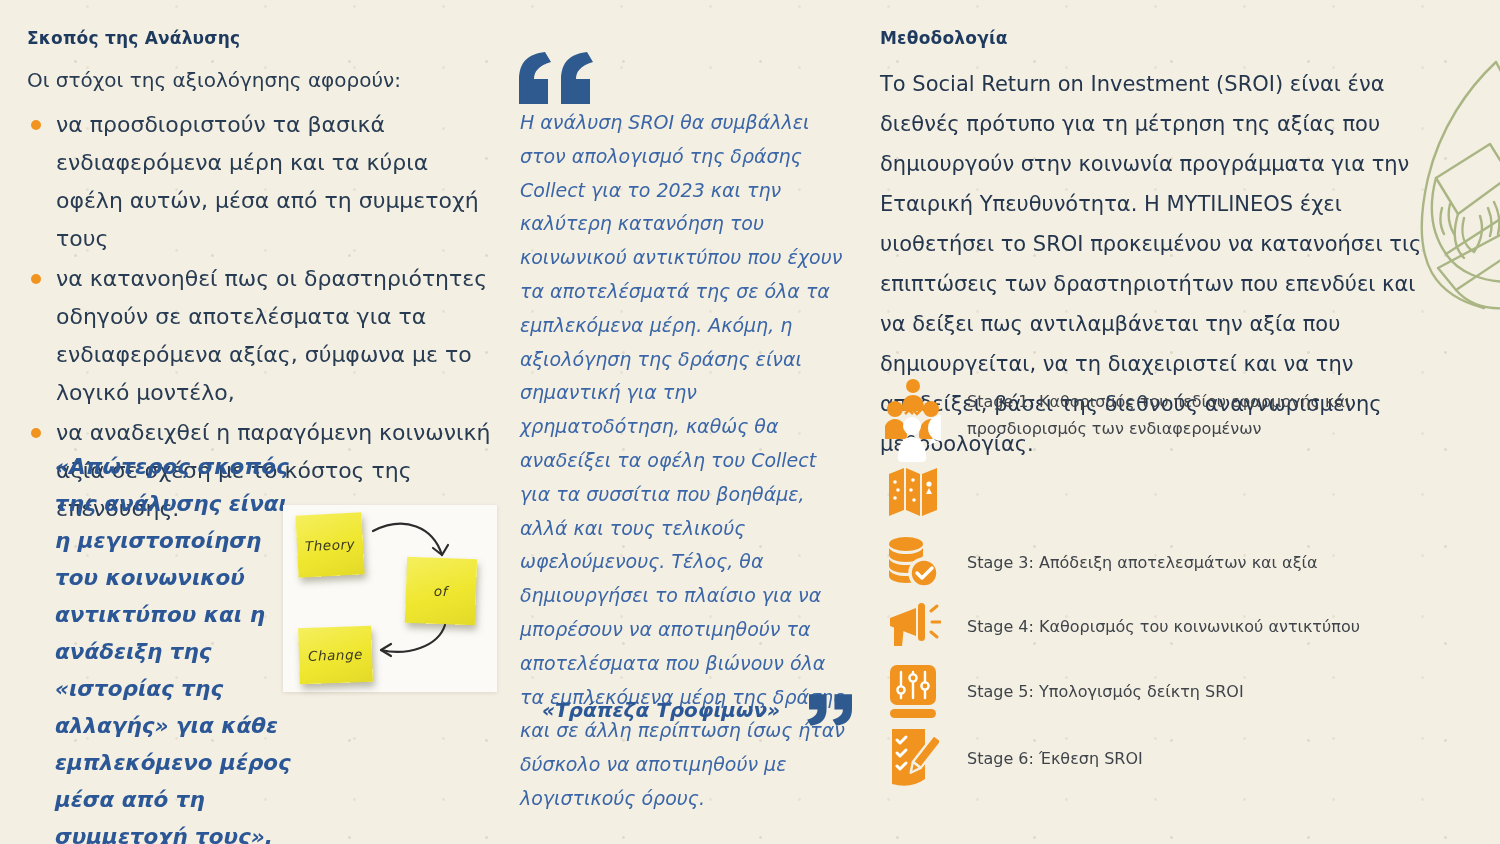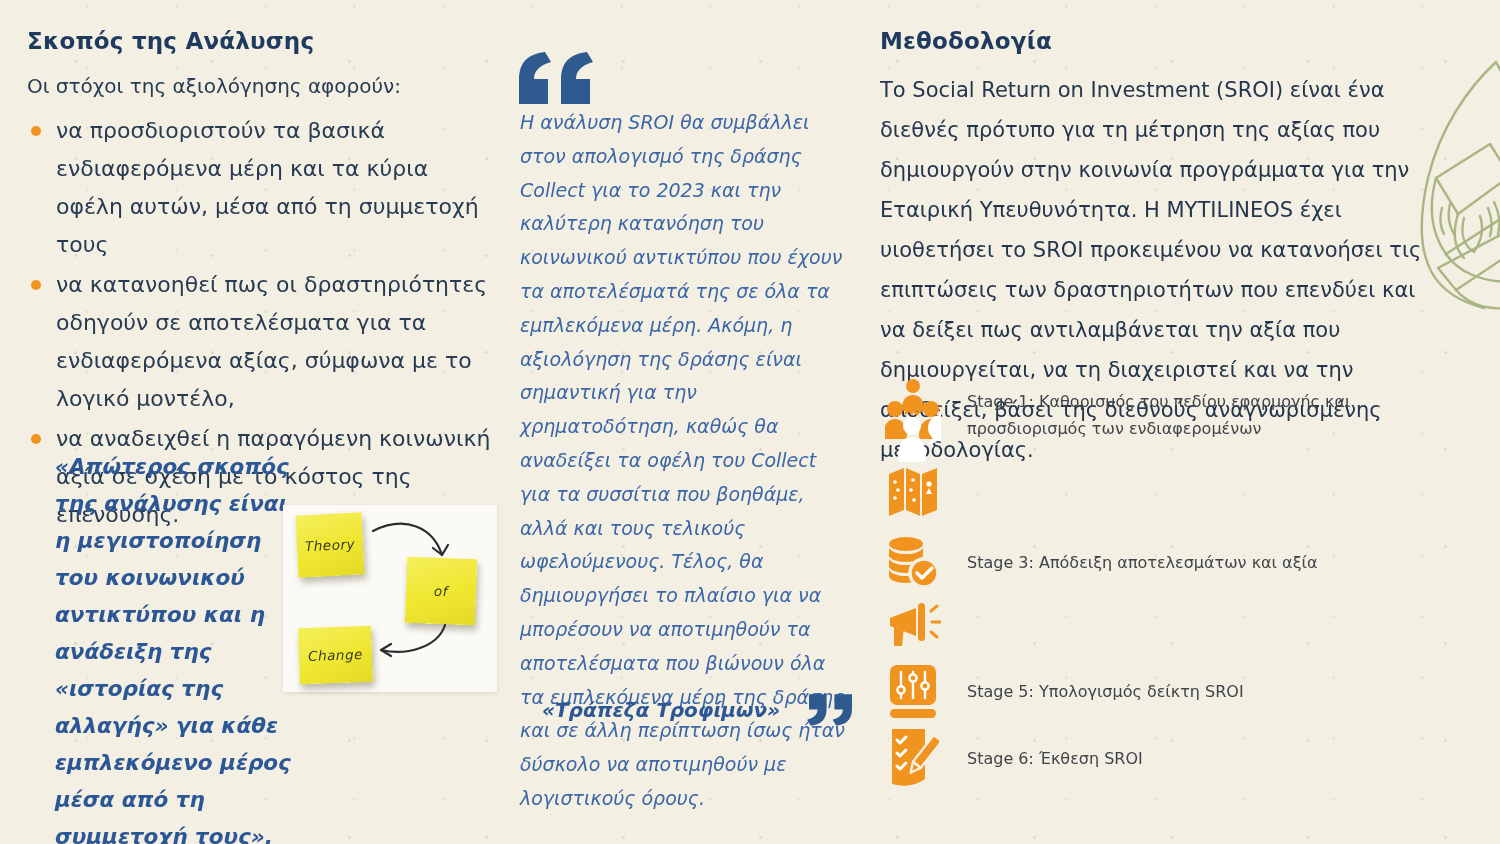--- a/index.html
+++ b/index.html
@@ -8,21 +8,21 @@
     background-color:#f4efe3;
     background-image:
       radial-gradient(circle, rgba(150,140,115,.22) 1px, transparent 1.7px),
       radial-gradient(circle, rgba(150,140,115,.14) 1px, transparent 1.7px);
     background-size:137px 97px, 89px 61px;
     background-position:7px 13px, 43px 37px;
     font-family:"DejaVu Sans","Liberation Sans",sans-serif;
     color:#273b52;
   }
   .heading{
-    font-size:23px;font-weight:bold;color:#1e3a5f;letter-spacing:.2px;margin:0;
+    font-size:17px;font-weight:bold;color:#1e3a5f;letter-spacing:.2px;margin:0;
   }
   
   .col-left{position:absolute;left:27px;top:28px;width:472px;}
   .intro{margin-top:20px;font-size:20px;color:#273b52;}
   .goal-list{list-style:none;margin:14px 0 0 0;padding:0;}
   .goal-list li{
     position:relative;padding-left:29px;font-size:22px;line-height:38px;
     color:#273b52;margin-bottom:2px;
   }
   .bullet-dot{
@@ -214,20 +214,21 @@
           <rect x="33" y="5" width="7" height="38" rx="3.5"></rect>
           <path d="M9 28 h10 l-2 20 h-8 Z"></path>
         </g>
         <g stroke="#f0941f" stroke-width="3" stroke-linecap="round" fill="none">
           <path d="M46 13 L52 8"></path>
           <path d="M47 24 L55 24"></path>
           <path d="M46 34 L52 39"></path>
         </g>
       </svg>
     </span>
+    <span class="stage-label">Stage 4: Καθορισμός του κοινωνικού αντικτύπου</span>
   </div>
 
   <div class="stage-row" style="height:56px;margin-bottom:7px;text-align:center;">
     <span class="stage-icon">
       <svg width="50" height="56" viewBox="0 0 50 56">
         <rect x="2" y="2" width="46" height="40" rx="7" fill="#f0941f"></rect>
         <rect x="2" y="46" width="46" height="9" rx="4.5" fill="#f0941f"></rect>
         <g stroke="#ffffff" stroke-width="2.4" stroke-linecap="round">
           <line x1="13" y1="9" x2="13" y2="35"></line>
           <line x1="25" y1="9" x2="25" y2="35"></line>

